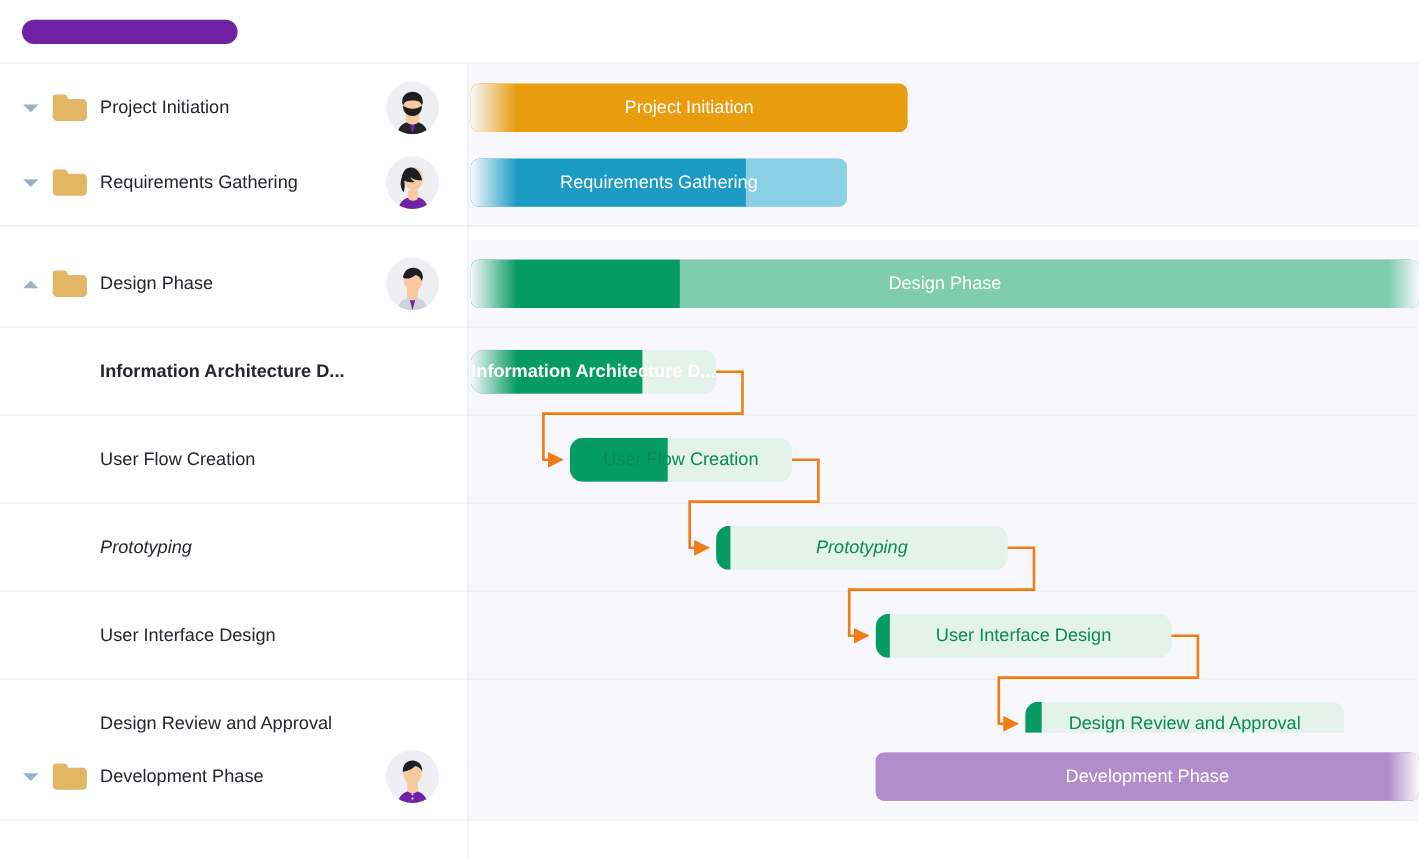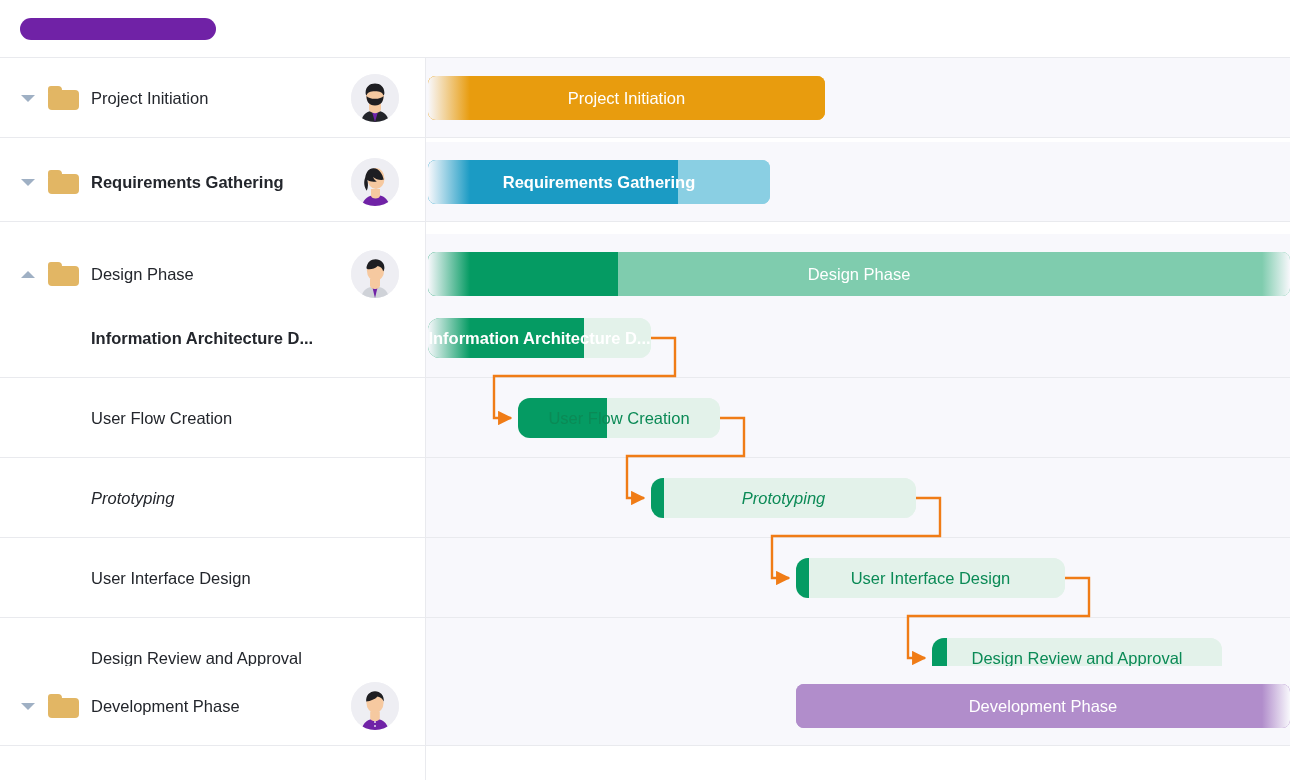--- a/index.html
+++ b/index.html
@@ -129,21 +129,21 @@
         </div>
         <div class="row-right"></div>
         <div class="row-line"></div>
         <div class="bar" style="left: 428px; width: 397px; background: rgb(240, 184, 74);">
           <div class="track" style="background: rgb(240, 184, 74);"></div>
           <div class="fill" style="width: 100%; background: rgb(232, 156, 14);"></div>
           <div class="label" style="color: rgb(255, 255, 255);">Project Initiation</div>
           <div class="fadeL"></div>
         </div>
       </div>
-      <div class="row" style="top: 84px; font-weight: bold;">
+      <div class="row" style="top: 68px;">
         <div class="row-left">
           <div class="chev down"></div>
           <div class="folder">
             <div class="tab"></div>
             <div class="body"></div>
           </div>
           <div class="row-label parent">Requirements Gathering</div>
           <div class="avatar">
             <svg viewBox="0 0 48 48">
       <circle cx="24" cy="24" r="24" fill="#EEEEF3"></circle>
@@ -156,21 +156,21 @@
         </div>
         <div class="row-right"></div>
         <div class="row-line"></div>
         <div class="bar" style="left: 428px; width: 342px; background: rgb(138, 207, 227);">
           <div class="track" style="background: rgb(138, 207, 227);"></div>
           <div class="fill" style="width: 73%; background: rgb(27, 155, 196);"></div>
           <div class="label" style="color: rgb(255, 255, 255);">Requirements Gathering</div>
           <div class="fadeL"></div>
         </div>
       </div>
-      <div class="row" style="top: 176px;">
+      <div class="row" style="top: 160px;">
         <div class="row-left">
           <div class="chev up"></div>
           <div class="folder">
             <div class="tab"></div>
             <div class="body"></div>
           </div>
           <div class="row-label parent">Design Phase</div>
           <div class="avatar">
             <svg viewBox="0 0 48 48">
       <circle cx="24" cy="24" r="24" fill="#EEEEF3"></circle>

